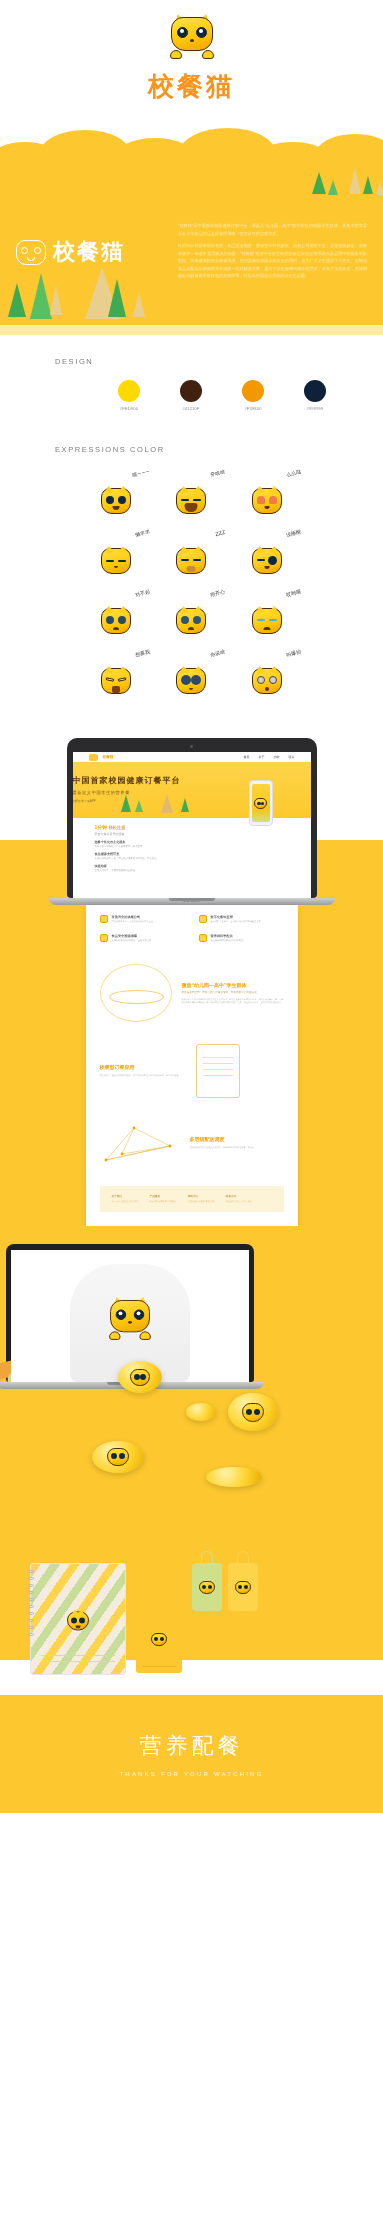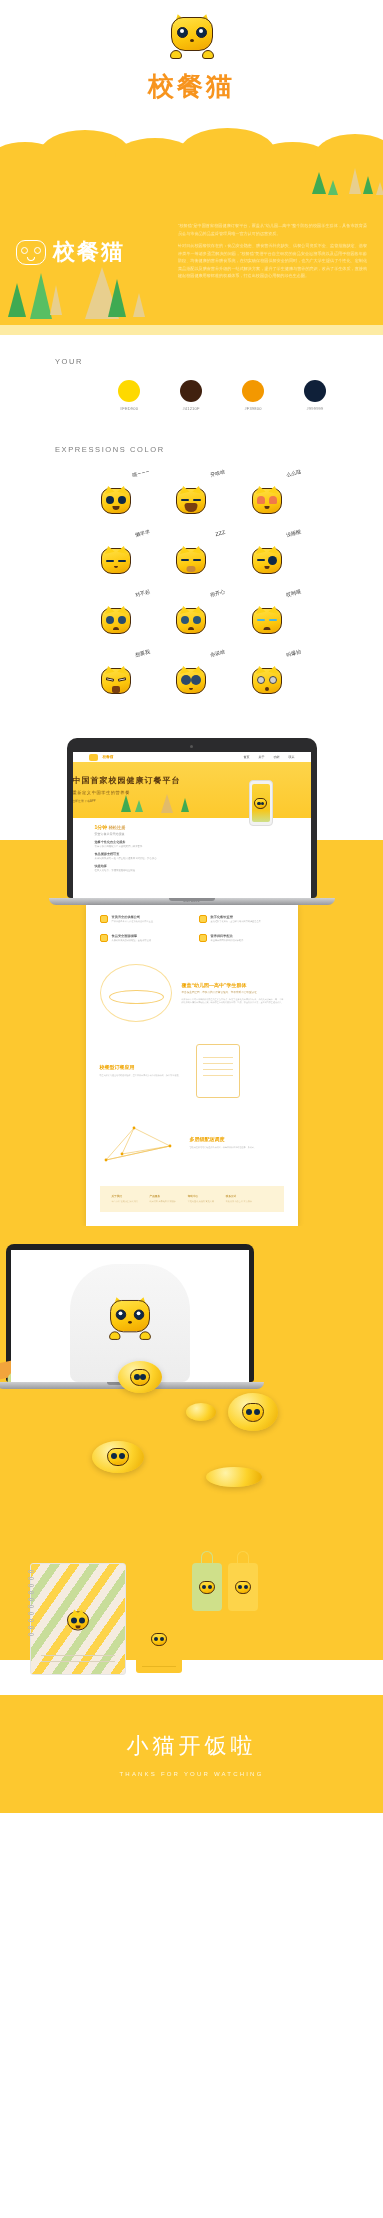--- a/index.html
+++ b/index.html
@@ -320,21 +320,21 @@
     <div class="tree" style="left:30px;top:-52px;border-width:0 11px 46px 11px;border-color:transparent transparent #58bf63 transparent;"></div>
     <div class="tree" style="left:50px;top:-40px;border-width:0 6px 30px 6px;border-color:transparent transparent #e8cf8e transparent;"></div>
     <div class="tree" style="left:85px;top:-58px;border-width:0 17px 52px 17px;border-color:transparent transparent #e8cf8e transparent;"></div>
     <div class="tree" style="left:108px;top:-46px;border-width:0 9px 38px 9px;border-color:transparent transparent #3faa52 transparent;"></div>
     <div class="tree" style="left:133px;top:-32px;border-width:0 6px 24px 6px;border-color:transparent transparent #e8cf8e transparent;"></div>
   </div>
 
   <div class="strip-light"></div>
 
   <div class="section">
-    <div class="sec-label">YOUR</div>
+    <div class="sec-label">DESIGN</div>
     <div class="swatches">
       <div class="sw">
         <div class="dot" style="background:#FED900"></div>
         <div class="hex">#FED900</div>
       </div>
       <div class="sw">
         <div class="dot" style="background:#41210F"></div>
         <div class="hex">#41210F</div>
       </div>
       <div class="sw">
@@ -761,17 +761,17 @@
         <div class="sticker"></div>
         <div class="sticker"></div>
         <div class="sticker"></div>
         <div class="sticker"></div>
         <div class="sticker"></div>
       </div>
     </div>
   </div>
 
   <div class="footer">
-    <div class="footer-cn">小猫开饭啦</div>
+    <div class="footer-cn">营养配餐</div>
     <div class="footer-en">THANKS FOR YOUR WATCHING</div>
   </div>
 
 </div>
 
 </body></html>

